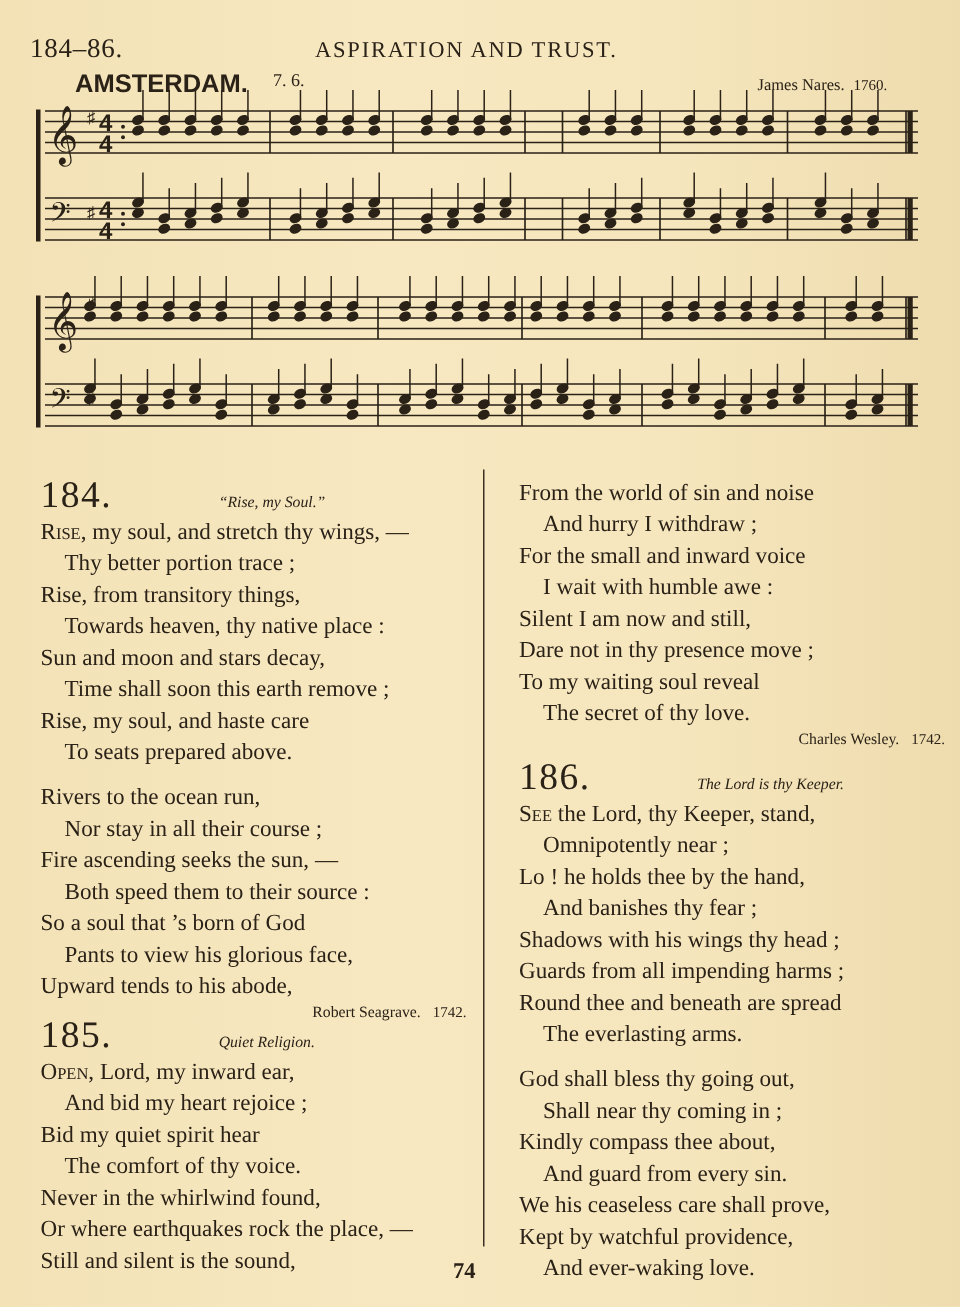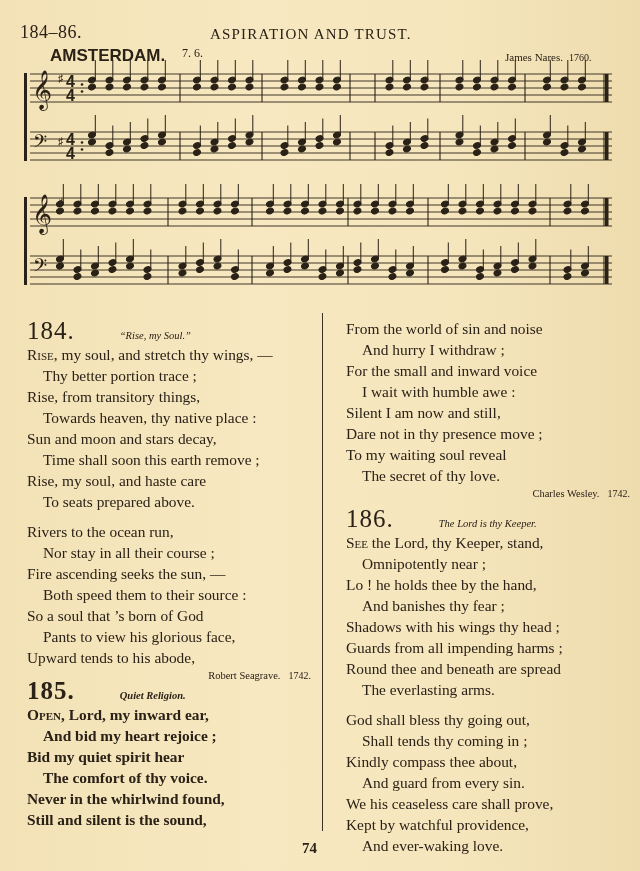--- a/index.html
+++ b/index.html
@@ -18,21 +18,21 @@
   .composer { left: 505px; top: 51px; font-size: 11px; }
   .composer .yr { margin-left: 6px; font-size: 10px; }
 
   svg.music { position: absolute; left: 0; top: 0; }
 
   .col { position: absolute; font-size: 15.4px; line-height: 21px; }
   .col-left { left: 27px; top: 318px; width: 290px; }
   .col-right { left: 346px; top: 318px; width: 290px; }
   .hymn-head { display: flex; align-items: baseline; height: 26px; gap: 27px; }
   .hymn-num { font-size: 25px; letter-spacing: 1px; line-height: 26px; }
-  .hymn-sub { font-style: italic; font-size: 10.5px; margin-left: 18px; }
+  .hymn-sub { font-style: italic; font-size: 10.5px; margin-left: 44px; }
   .line { white-space: nowrap; }
   .line.indent { padding-left: 16px; }
   .gap { height: 9px; }
   .sc { font-variant: small-caps; }
   .attrib { text-align: right; font-size: 10.5px; line-height: 16px; white-space: nowrap; padding-right: 6px; }
   .attrib .yr { margin-left: 8px; font-size: 10px; }
   .divider { position: absolute; left: 322px; top: 313px; width: 1px; height: 518px; background: #3b3024; }
   .page-num { position: absolute; left: 302px; top: 840px; font-size: 15px; font-weight: bold; }
 </style>
 </head>
@@ -438,31 +438,32 @@
         <div class="line">Rivers to the ocean run,</div>
         <div class="line indent">Nor stay in all their course ;</div>
         <div class="line">Fire ascending seeks the sun, —</div>
         <div class="line indent">Both speed them to their source :</div>
         <div class="line">So a soul that ’s born of  God</div>
         <div class="line indent">Pants to view his glorious face,</div>
         <div class="line">Upward tends to his abode,</div>
       </div>
       <div class="attrib"><span>Robert Seagrave.</span><span class="yr">1742.</span></div>
     </div>
-  <div id="h1a" style="margin-top: -6px; font-weight: bold;">
+  <div id="h1a" style="margin-top: -6px;">
       <div class="hymn-head">
         <span class="hymn-num">185.</span>
         <span class="hymn-sub">Quiet Religion.</span>
       </div>
       <div class="stanza">
         <div class="line"><span class="sc">Open</span><span>, Lord, my inward ear,</span></div>
         <div class="line indent">And bid my heart rejoice ;</div>
         <div class="line">Bid my quiet spirit hear</div>
         <div class="line indent">The comfort of  thy voice.</div>
         <div class="line">Never in the whirlwind found,</div>
+        <div class="line">Or where earthquakes rock the place, —</div>
         <div class="line">Still and silent is the sound,</div>
       </div>
     </div>
 </div>
 <div class="divider"></div>
 
 <div class="col col-right">
   <div id="h1b">
       <div class="stanza">
         <div class="line">From the world of  sin and noise</div>
@@ -487,21 +488,21 @@
         <div class="line">Lo ! he holds thee by the hand,</div>
         <div class="line indent">And banishes thy fear ;</div>
         <div class="line">Shadows with his wings thy head ;</div>
         <div class="line">Guards from all impending harms ;</div>
         <div class="line">Round thee and beneath are spread</div>
         <div class="line indent">The everlasting arms.</div>
       </div>
       <div class="gap"></div>
       <div class="stanza">
         <div class="line">God shall bless thy going out,</div>
-        <div class="line indent">Shall tends thy coming in ;</div>
+        <div class="line indent">Shall near thy coming in ;</div>
         <div class="line">Kindly compass thee about,</div>
         <div class="line indent">And guard from every sin.</div>
         <div class="line">We his ceaseless care shall prove,</div>
         <div class="line">Kept by watchful providence,</div>
         <div class="line indent">And ever-waking love.</div>
       </div>
     </div>
 </div>
 
 <div class="page-num">74</div>

